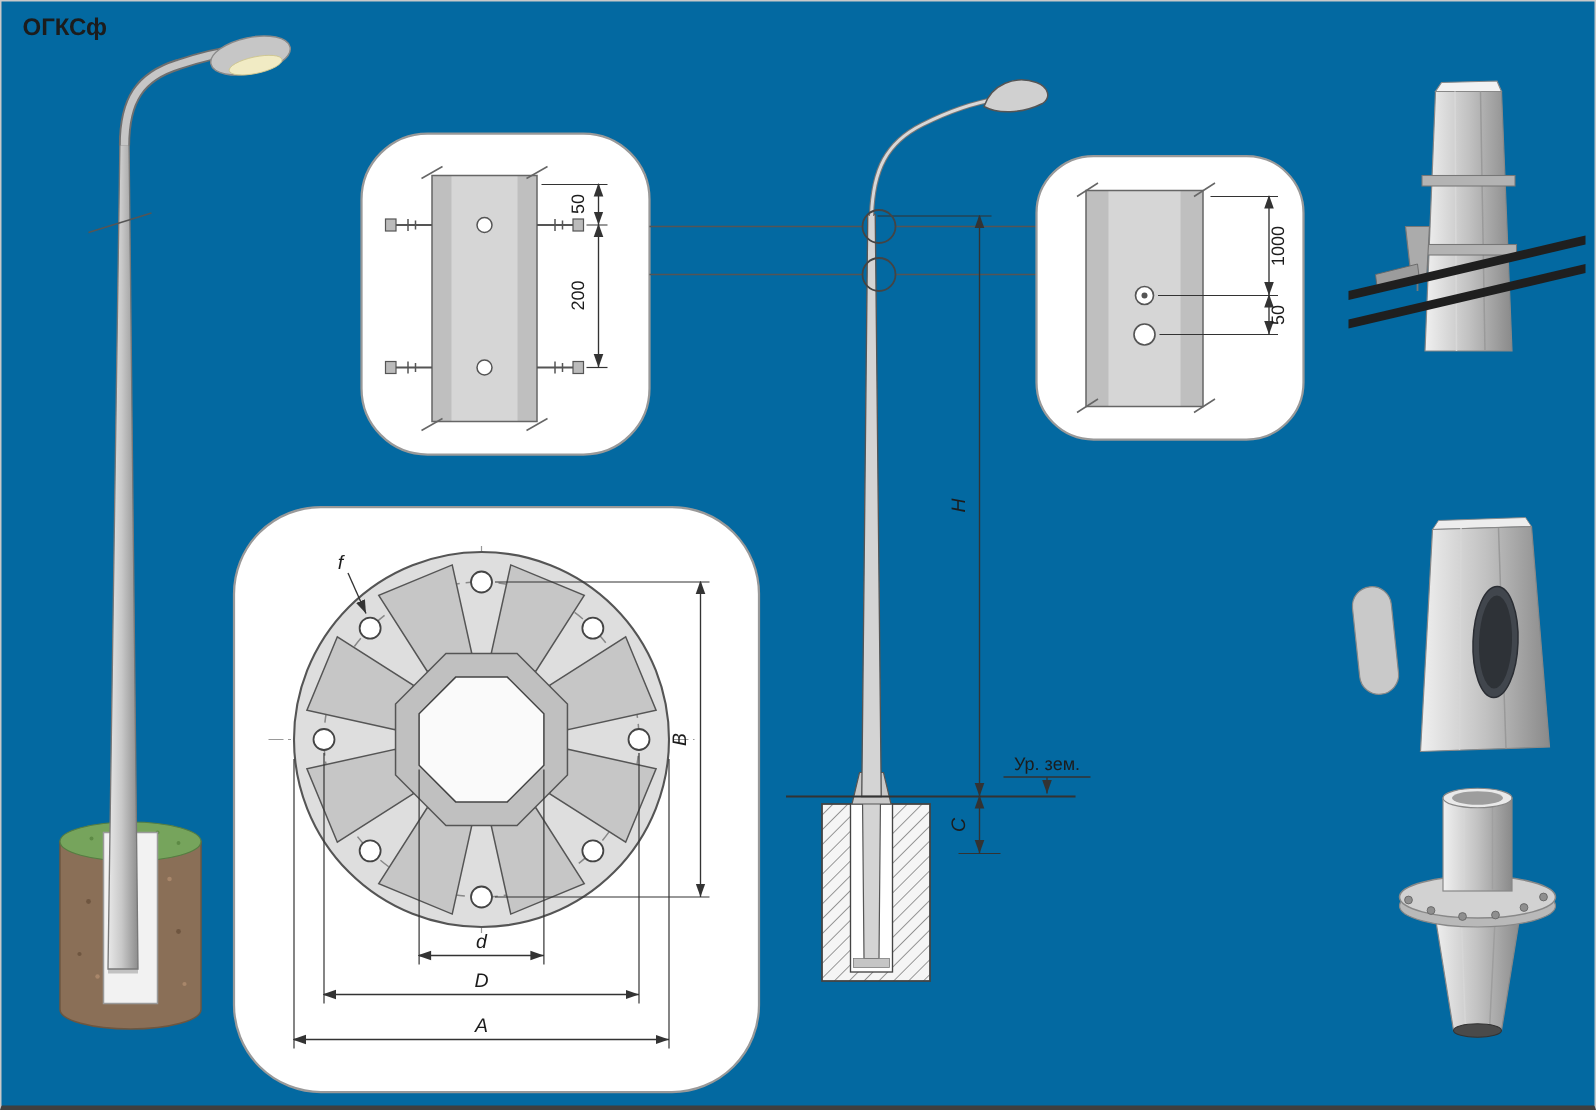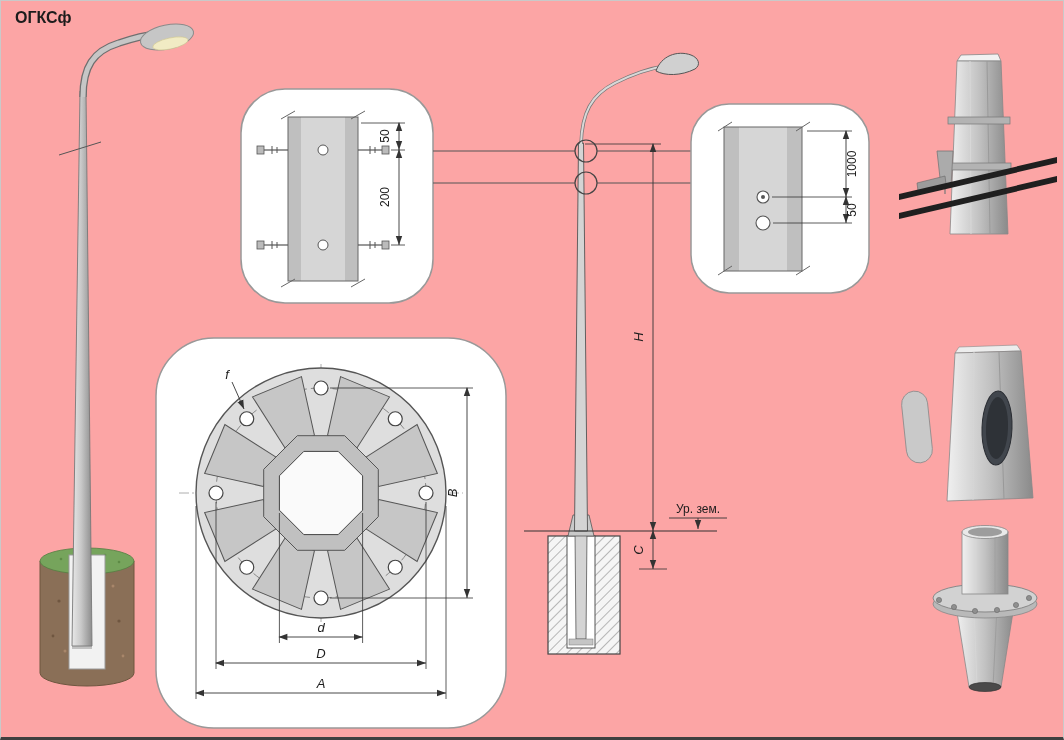--- a/index.html
+++ b/index.html
@@ -1,16 +1,16 @@
 <!DOCTYPE html>
 <html><head>
 <meta charset="utf-8">
 <style>
   html,body{margin:0;padding:0;background:#fff;font-family:"Liberation Sans",sans-serif;}
-  .canvas{position:relative;width:1064px;height:740px;background:#fca5a5;
+  .canvas{position:relative;width:1064px;height:740px;background:#0369a1;
           border:1px solid #c9c9c9;border-bottom:3px solid #3f3f3f;box-sizing:border-box;overflow:hidden;}
   svg{display:block}
   text{fill:#1c1c1c;font-family:"Liberation Sans",sans-serif;}
   .dim{font-size:12px;}
   .dimletter{font-size:13px;font-style:italic;}
   .titletext{font-size:16px;font-weight:bold;}
   .groundtext{font-size:12px;}
 </style>
 </head>
 <body>

